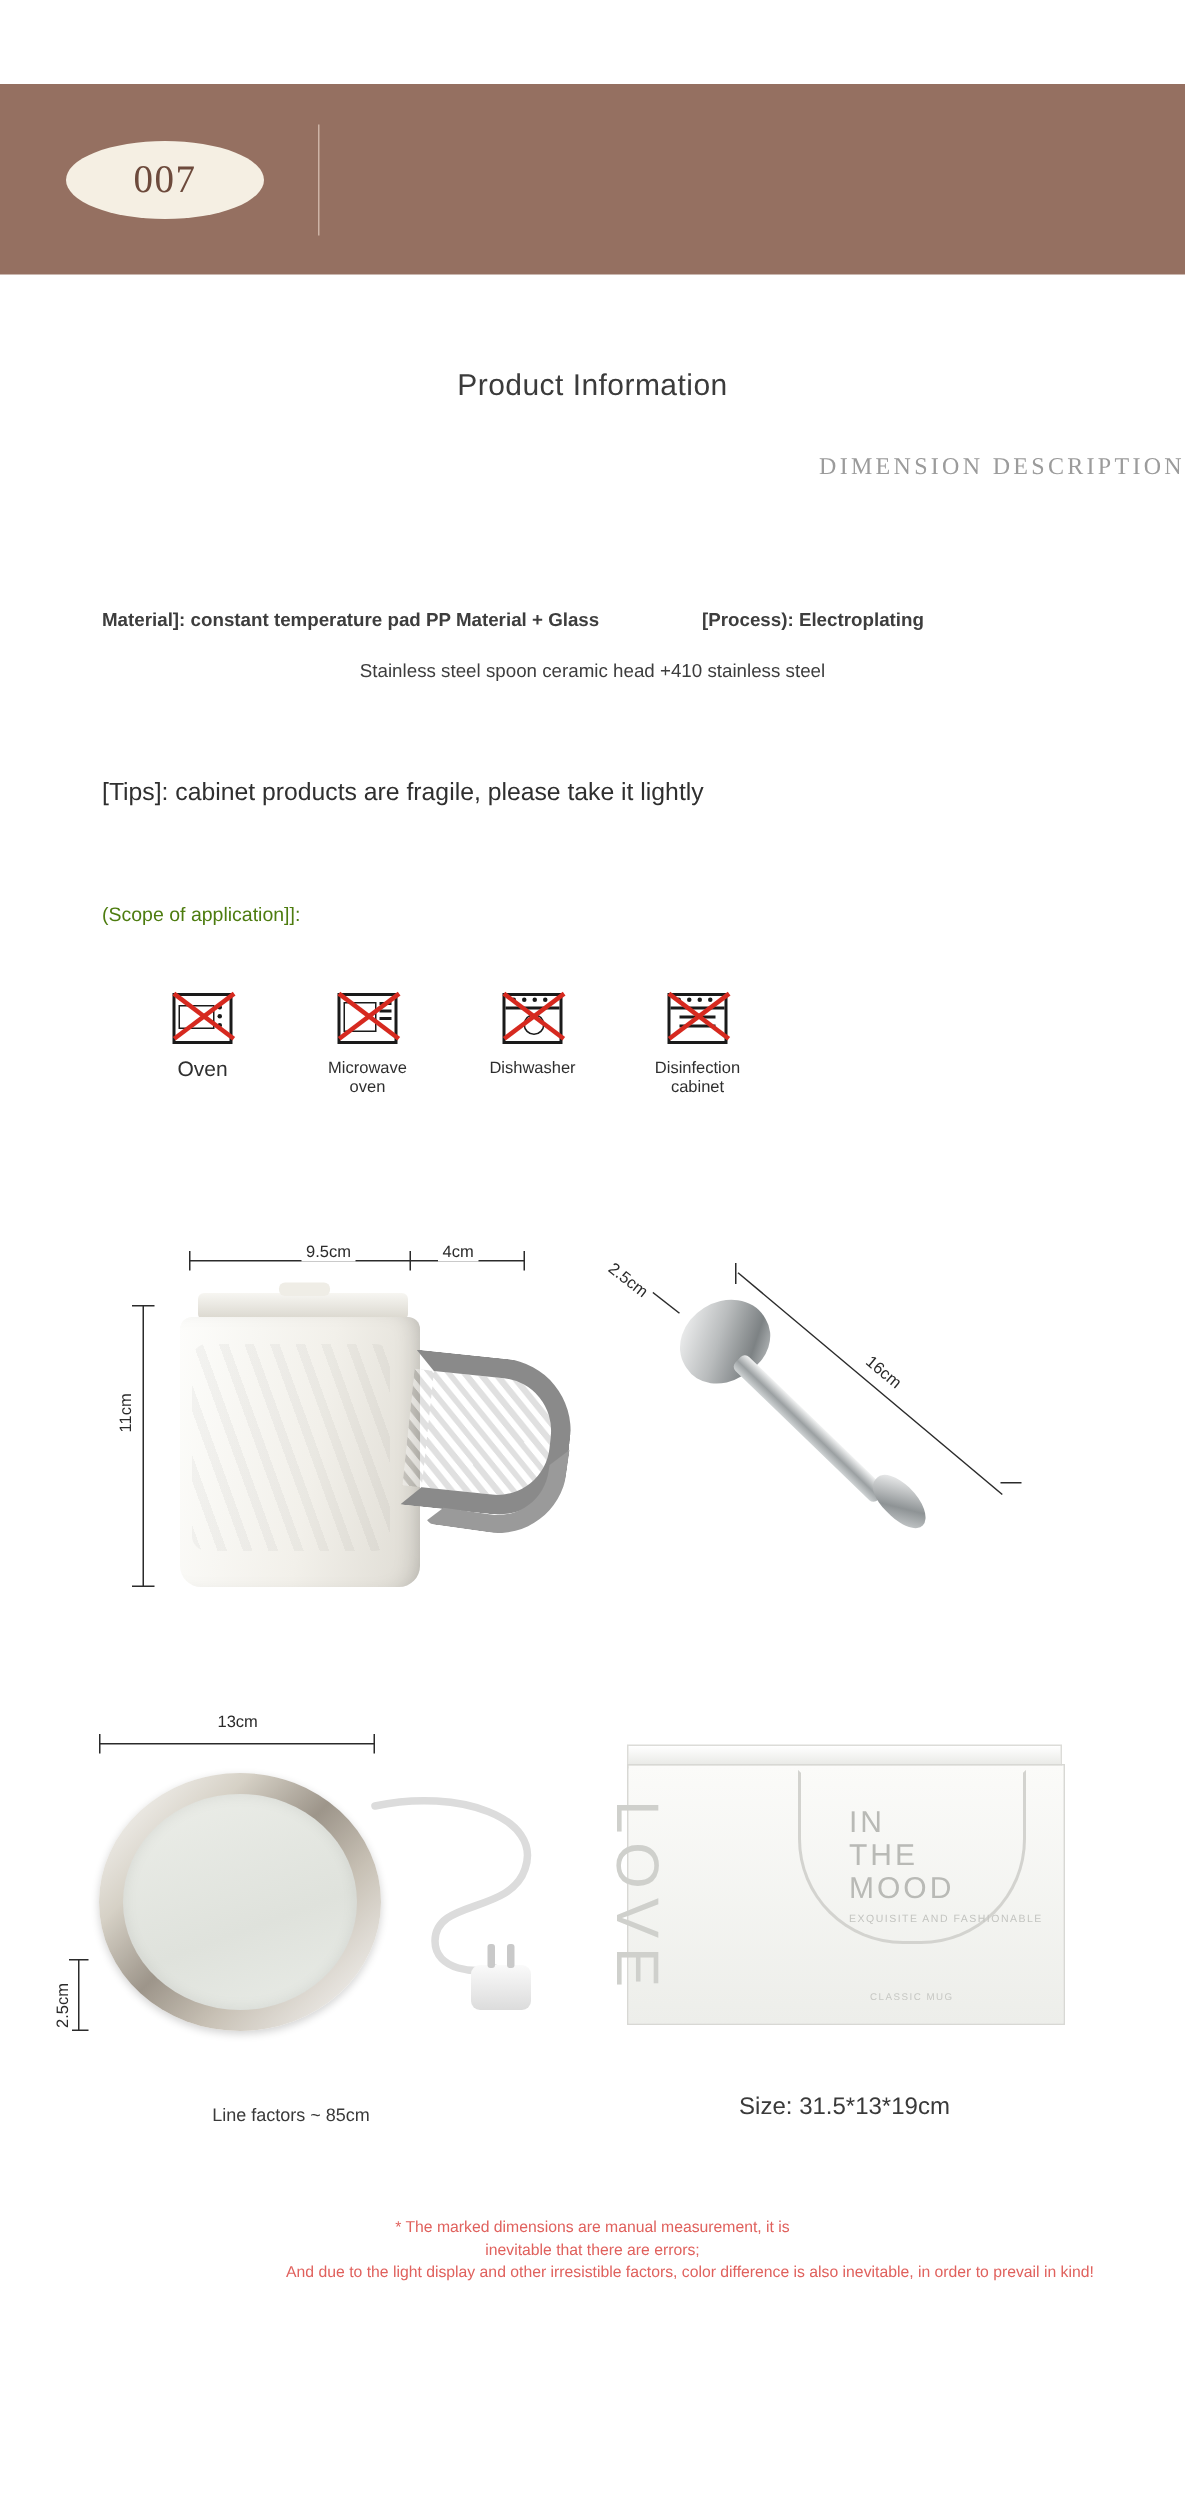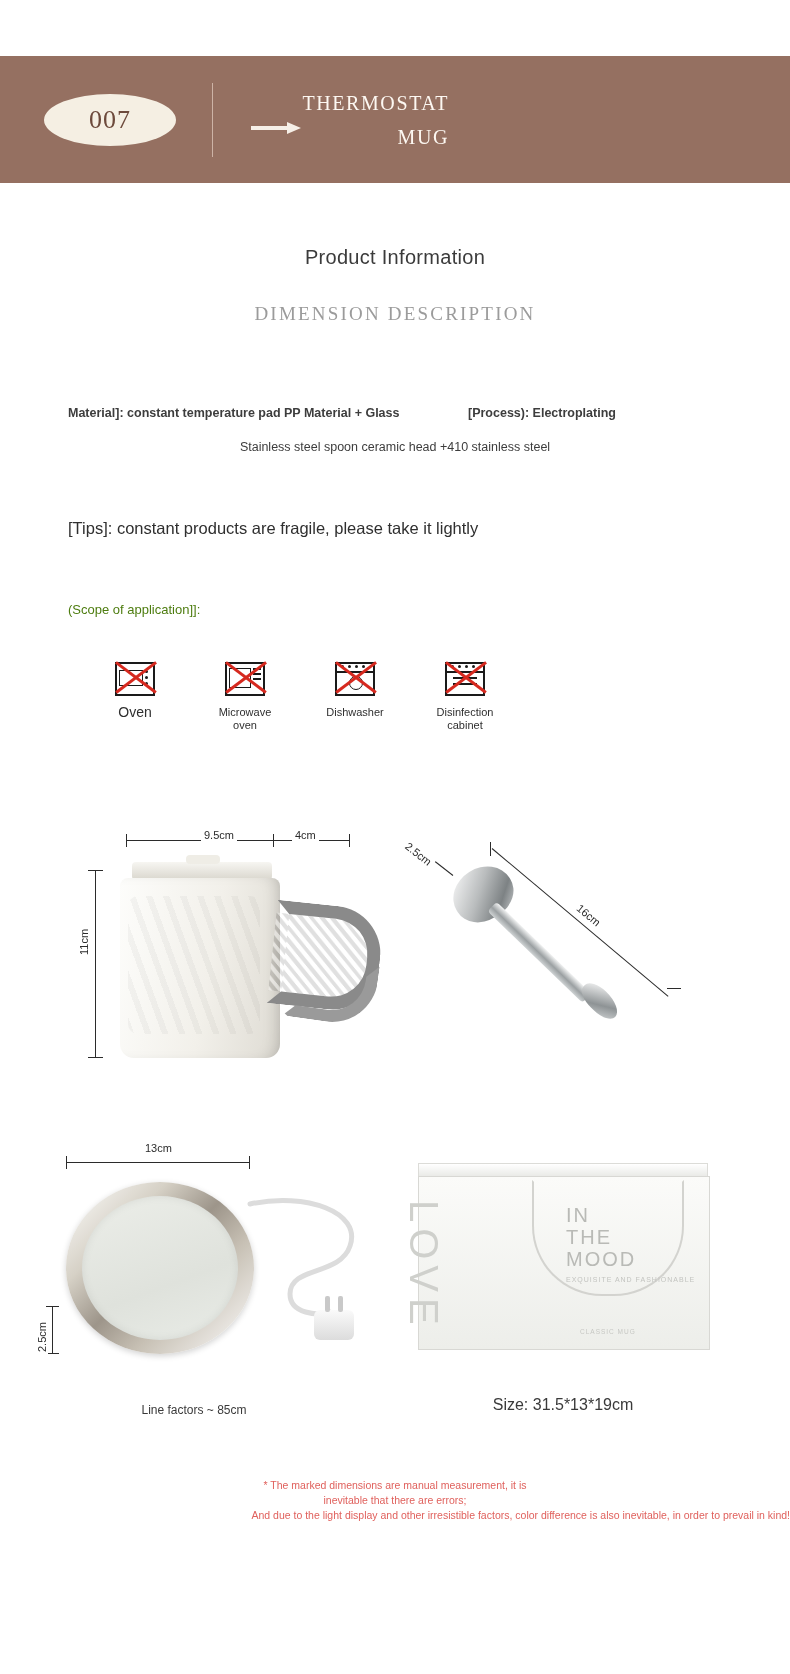--- a/index.html
+++ b/index.html
@@ -98,22 +98,22 @@
     width: 790px;
     text-align: center;
     font-size: 20px;
     color: #3b3b3b;
     letter-spacing: 0.3px;
   }
   .title-sub {
     position: absolute;
     left: 0; top: 303px;
     width: 790px;
-    text-align: center;
-    font-size: 19px;
+    text-align: right;
+    font-size: 16px;
     color: #9b9b9b;
     letter-spacing: 2.2px;
     font-family: "Liberation Serif", serif;
   }
 
   
   .spec-row {
     position: absolute;
     top: 406px;
     left: 68px;
@@ -393,47 +393,39 @@
   
   .footnote {
     position: absolute;
     left: 0; top: 1478px;
     width: 790px;
     text-align: center;
     color: #e0615d;
     font-size: 10.5px;
     line-height: 15px;
   }
-  .footnote .l3 { text-align: right; padding-left: 130px; }
+  .footnote .l3 { text-align: center; padding-left: 130px; }
 </style>
 </head>
 <body>
 
 <div class="banner">
   <div class="banner-badge">007</div>
   <div class="banner-divider"></div>
-  <div class="banner-right">
-    <span class="l1">THERMOSTAT</span>
-    <span class="l2">MUG</span>
-    <span class="arrow">
-      <span class="shaft"></span>
-        <span class="head"></span>
-    </span>
-  </div>
 </div>
 
 <div class="title-main">Product Information</div>
 <div class="title-sub">DIMENSION  DESCRIPTION</div>
 
 <div class="spec-row">
   <div class="spec-left">Material]: constant temperature pad PP Material + Glass</div>
   <div class="spec-right">[Process): Electroplating</div>
 </div>
 <div class="spec-row2">Stainless steel spoon ceramic head +410 stainless steel</div>
-<div class="tips">[Tips]: constant products are fragile, please take it lightly</div>
+<div class="tips">[Tips]: cabinet products are fragile, please take it lightly</div>
 <div class="scope">(Scope of application]]:</div>
 
 <div class="icons">
 
   <div class="icon-item big" style="left:12px; top:0;">
     <div class="glyph">
       <div class="icon-box"></div>
       <div class="ln" style="left:6px; top:10px; width:22px; height:14px; background:transparent; border:1.6px solid #1a1a1a;"></div>
       <div class="dot" style="left:32px; top:10px; width:3px; height:3px;"></div>
       <div class="dot" style="left:32px; top:16px; width:3px; height:3px;"></div>

